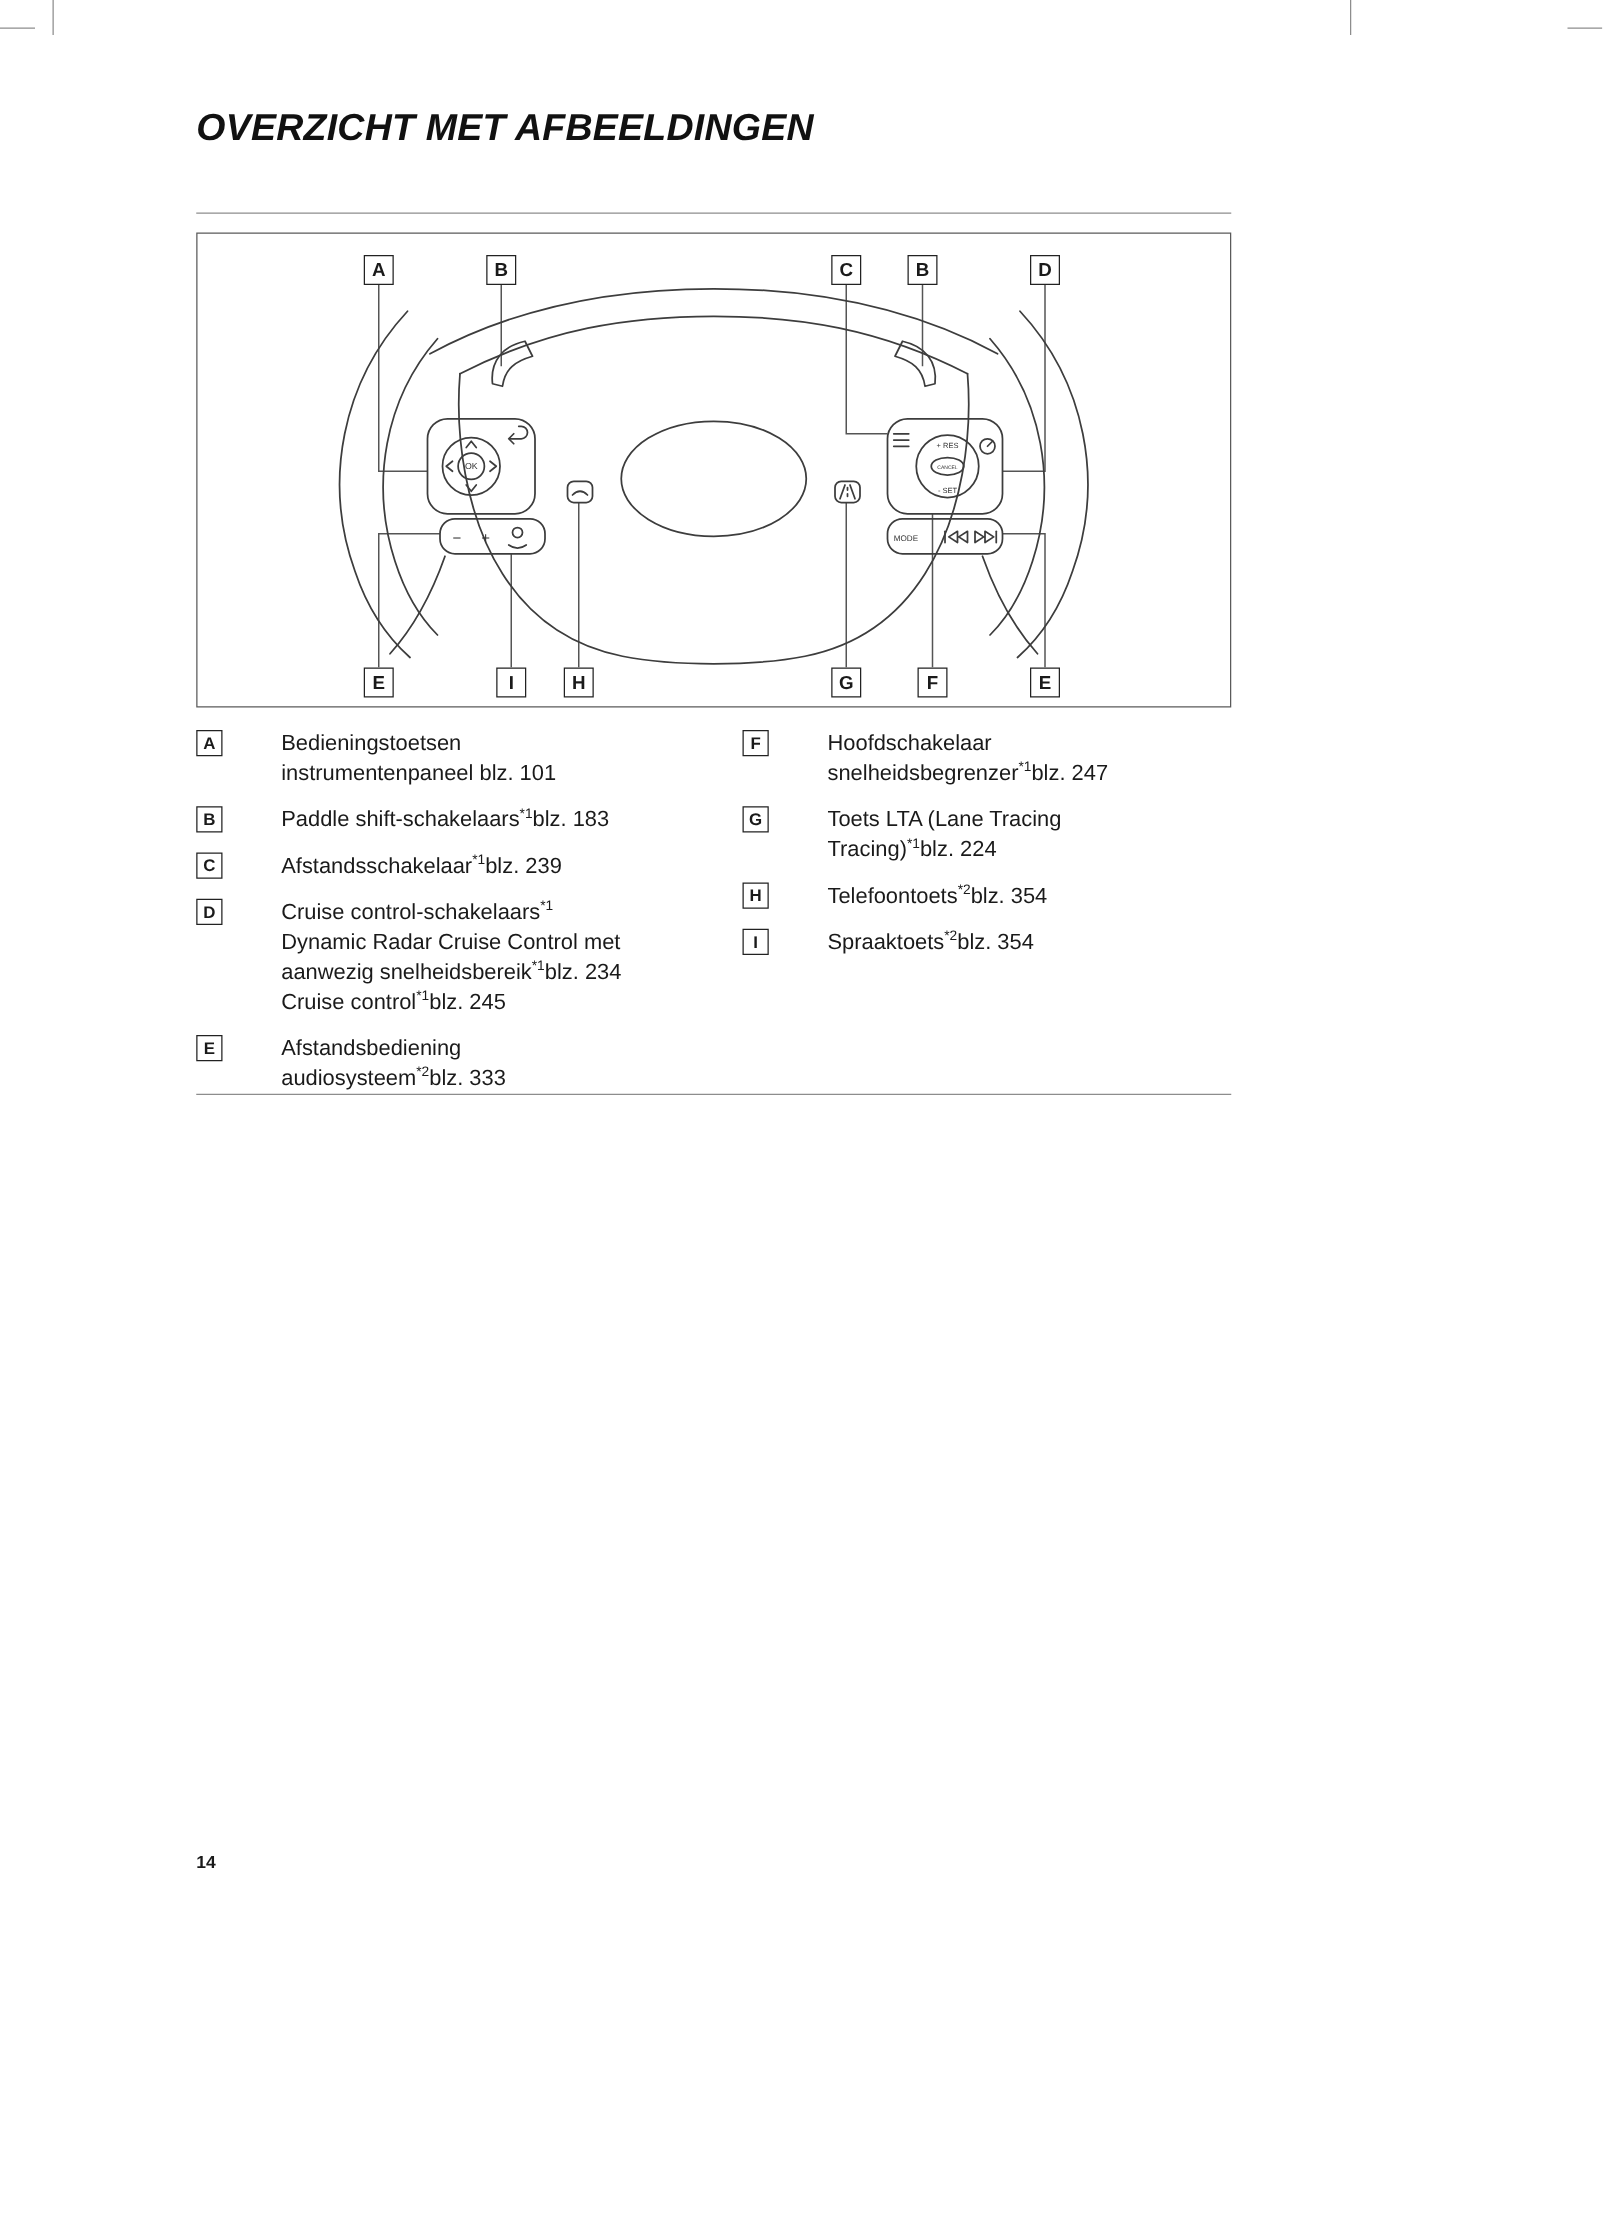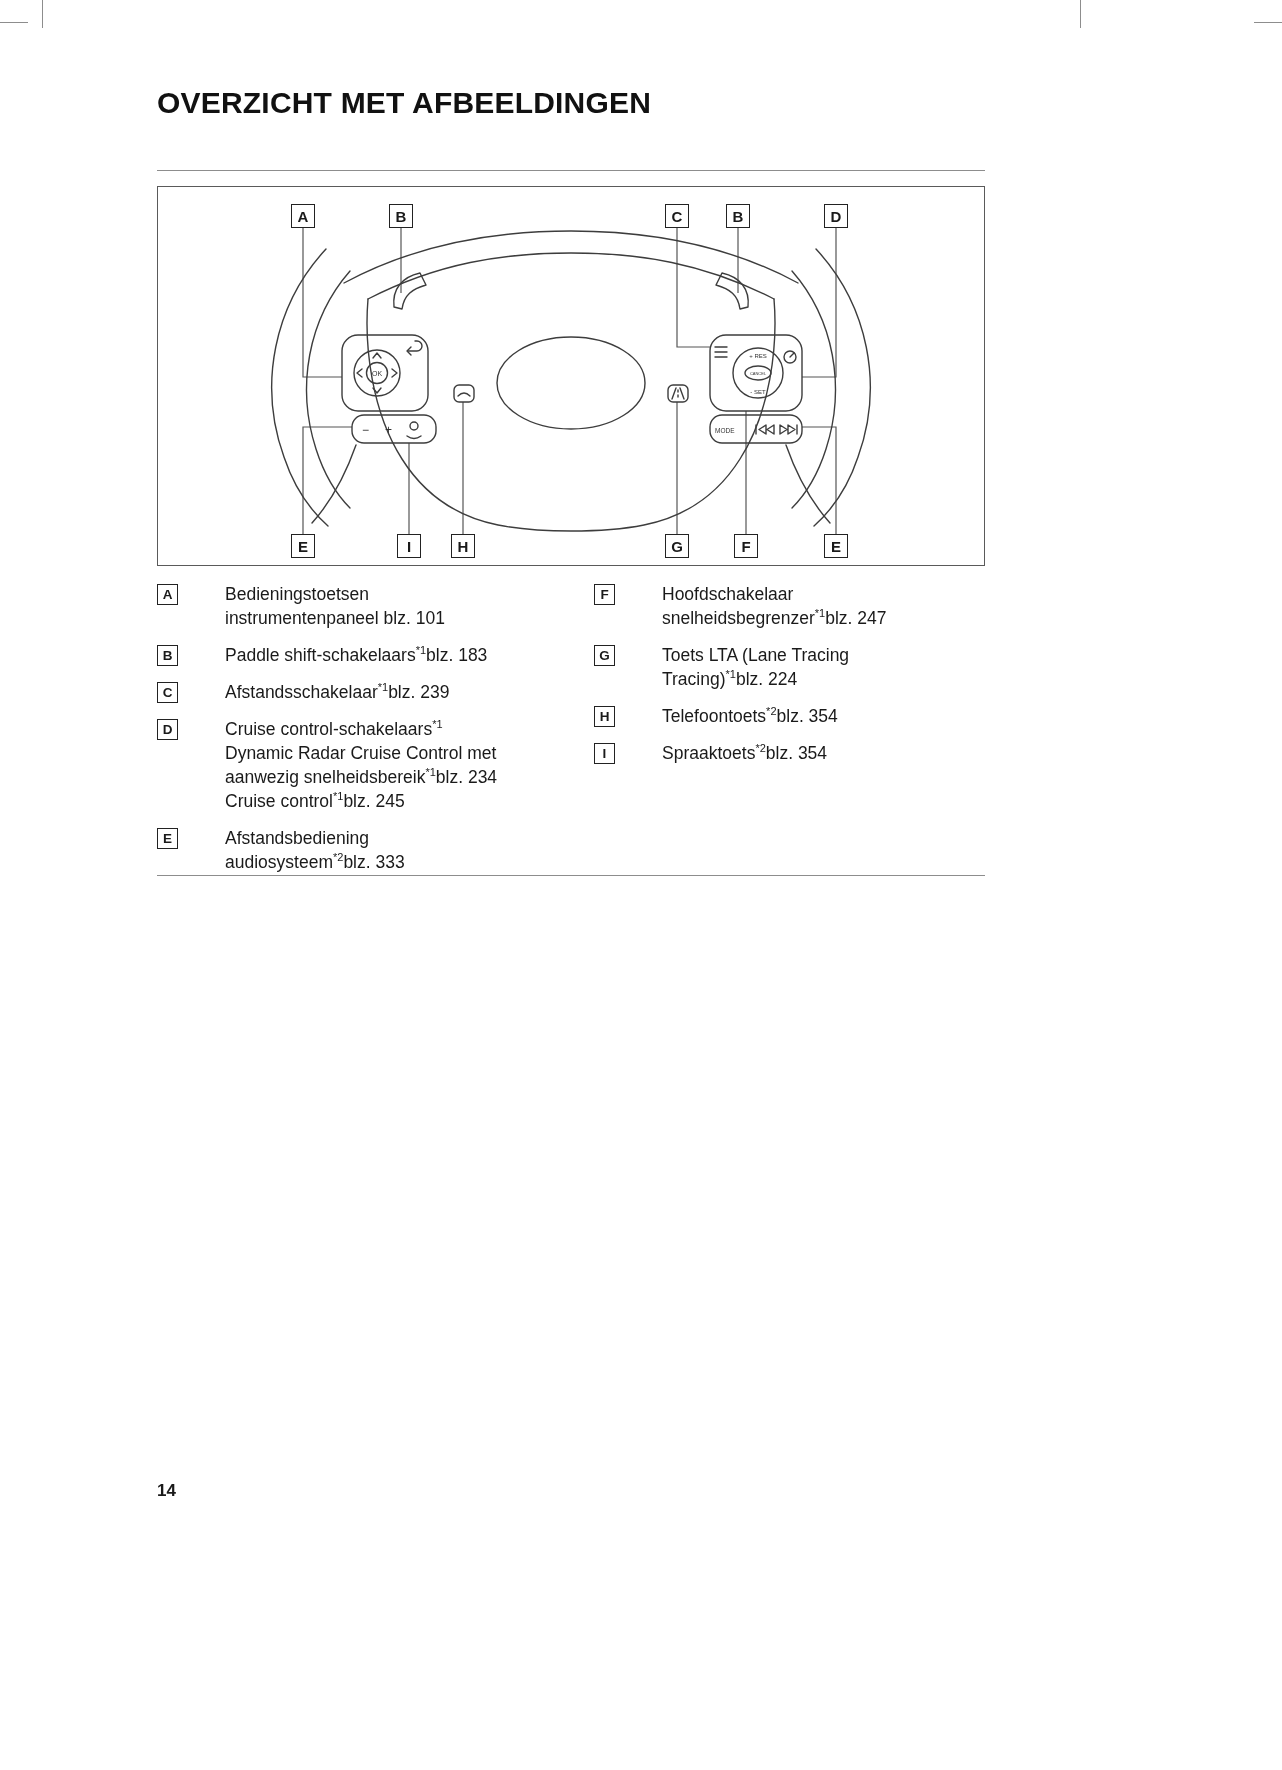--- a/index.html
+++ b/index.html
@@ -1,40 +1,40 @@
 <!DOCTYPE html>
 <html><head>
 <meta charset="utf-8">
 <style>
   html,body{margin:0;padding:0;background:#ffffff;}
   .page{position:relative;width:1282px;height:1770px;background:#fff;
         font-family:"Liberation Sans",sans-serif;color:#1a1a1a;overflow:hidden;}
   .crop{position:absolute;background:#8d8d8d;}
   .title{position:absolute;left:157px;top:86px;margin:0;font-size:30px;font-weight:800;
-         letter-spacing:.2px;color:#111;}
+         letter-spacing:.2px;color:#111;font-style:italic;}
   .rule{position:absolute;left:157px;width:828px;height:1px;background:#8d8d8d;}
   .figure{position:absolute;left:157px;top:186px;width:828px;height:380px;
           border:1px solid #5a5a5a;box-sizing:border-box;background:#fff;}
   .figure svg{position:absolute;left:0;top:0;width:826px;height:378px;}
   .callout{position:absolute;width:24px;height:24px;border:1.6px solid #222;box-sizing:border-box;
            display:flex;align-items:center;justify-content:center;font-size:15px;font-weight:700;
            background:#fff;line-height:1;}
   .legend{position:absolute;left:157px;top:582px;width:828px;}
   .col{position:absolute;top:0;}
   .col-left{left:0;width:420px;}
   .col-right{left:437px;width:391px;}
   .legend-item{display:flex;gap:11px;margin-bottom:13px;}
   .key-box{flex:0 0 auto;width:21px;height:21px;border:1.5px solid #222;box-sizing:border-box;
            display:flex;align-items:center;justify-content:center;font-size:13.5px;font-weight:700;
            margin-top:2px;}
   .legend-text{font-size:17.5px;line-height:24px;margin-left:36px;}
   sup{font-size:11px;line-height:0;}
   .footnotes{position:absolute;left:157px;top:899px;width:832px;font-size:17.5px;line-height:25px;}
   .footnote{margin-bottom:15px;}
-  .page-number{position:absolute;left:157px;top:1481px;font-size:17px;font-weight:700;}
+  .page-number{position:absolute;left:157px;top:1481px;font-size:14px;font-weight:700;}
 </style>
 </head>
 <body>
 
 <div class="page">
 
   <div class="crop" style="left:42px;top:0;width:1px;height:28px;"></div>
   <div class="crop" style="left:0;top:22px;width:28px;height:1px;"></div>
   <div class="crop" style="left:1080px;top:0;width:1px;height:28px;"></div>
   <div class="crop" style="left:1254px;top:22px;width:28px;height:1px;"></div>

